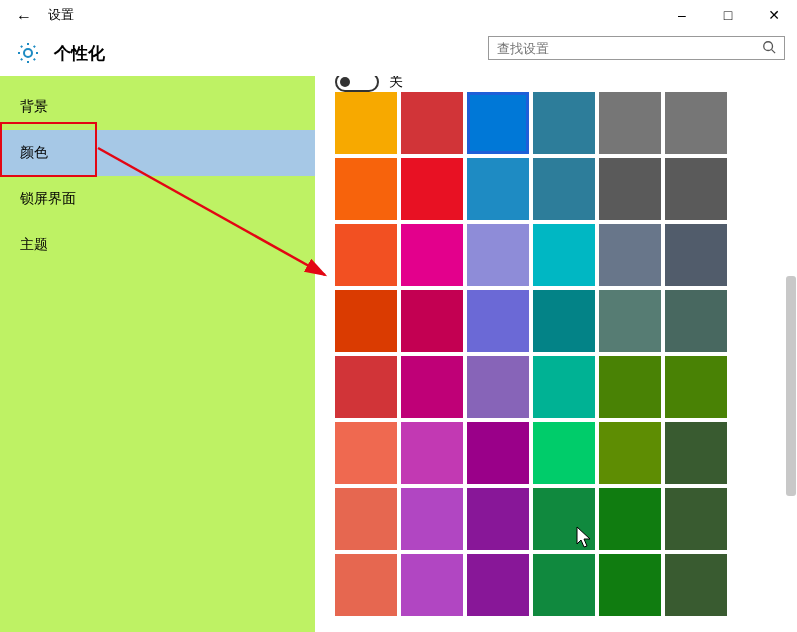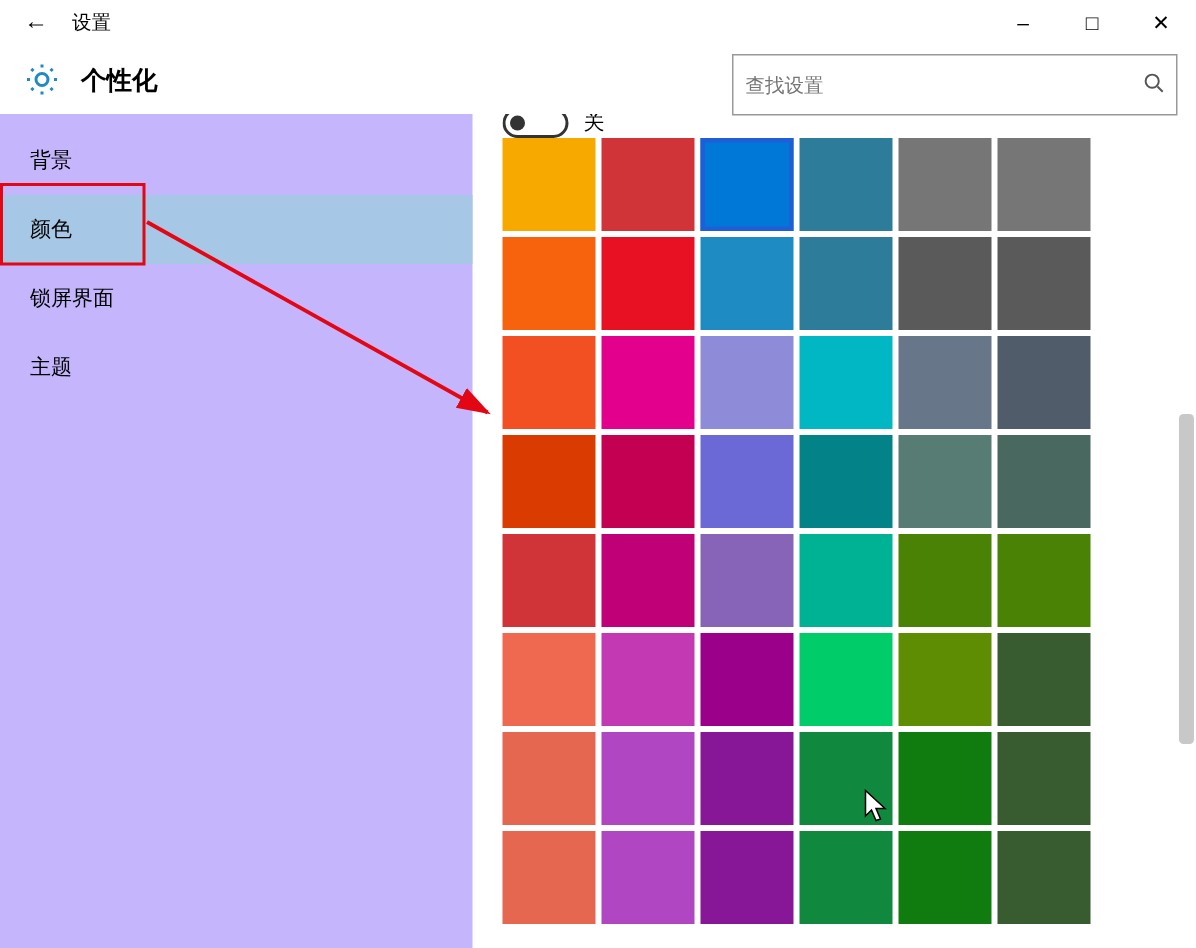--- a/index.html
+++ b/index.html
@@ -56,21 +56,21 @@
   }
   .header .page-title {
     font-size: 17px;
     font-weight: 600;
   }
   .search-wrap {
     position: absolute;
     top: 36px;
     right: 12px;
     width: 297px;
-    height: 41px;
+    height: 24px;
     border: 1px solid #999;
     display: flex;
     align-items: center;
     background: #fff;
   }
   .search-wrap input {
     border: none;
     outline: none;
     flex: 1;
     padding: 0 8px;
@@ -83,21 +83,21 @@
     text-align: center;
     color: #555;
     font-size: 14px;
   }
   .body {
     display: flex;
     height: calc(100% - 76px);
   }
   .sidebar {
     width: 315px;
-    background: #c4b5fd;
+    background: #bef264;
     padding-top: 8px;
   }
   .sidebar .item {
     padding: 14px 20px;
     font-size: 14px;
     cursor: pointer;
   }
   .sidebar .item.active {
     background: #a6c8e6;
   }

